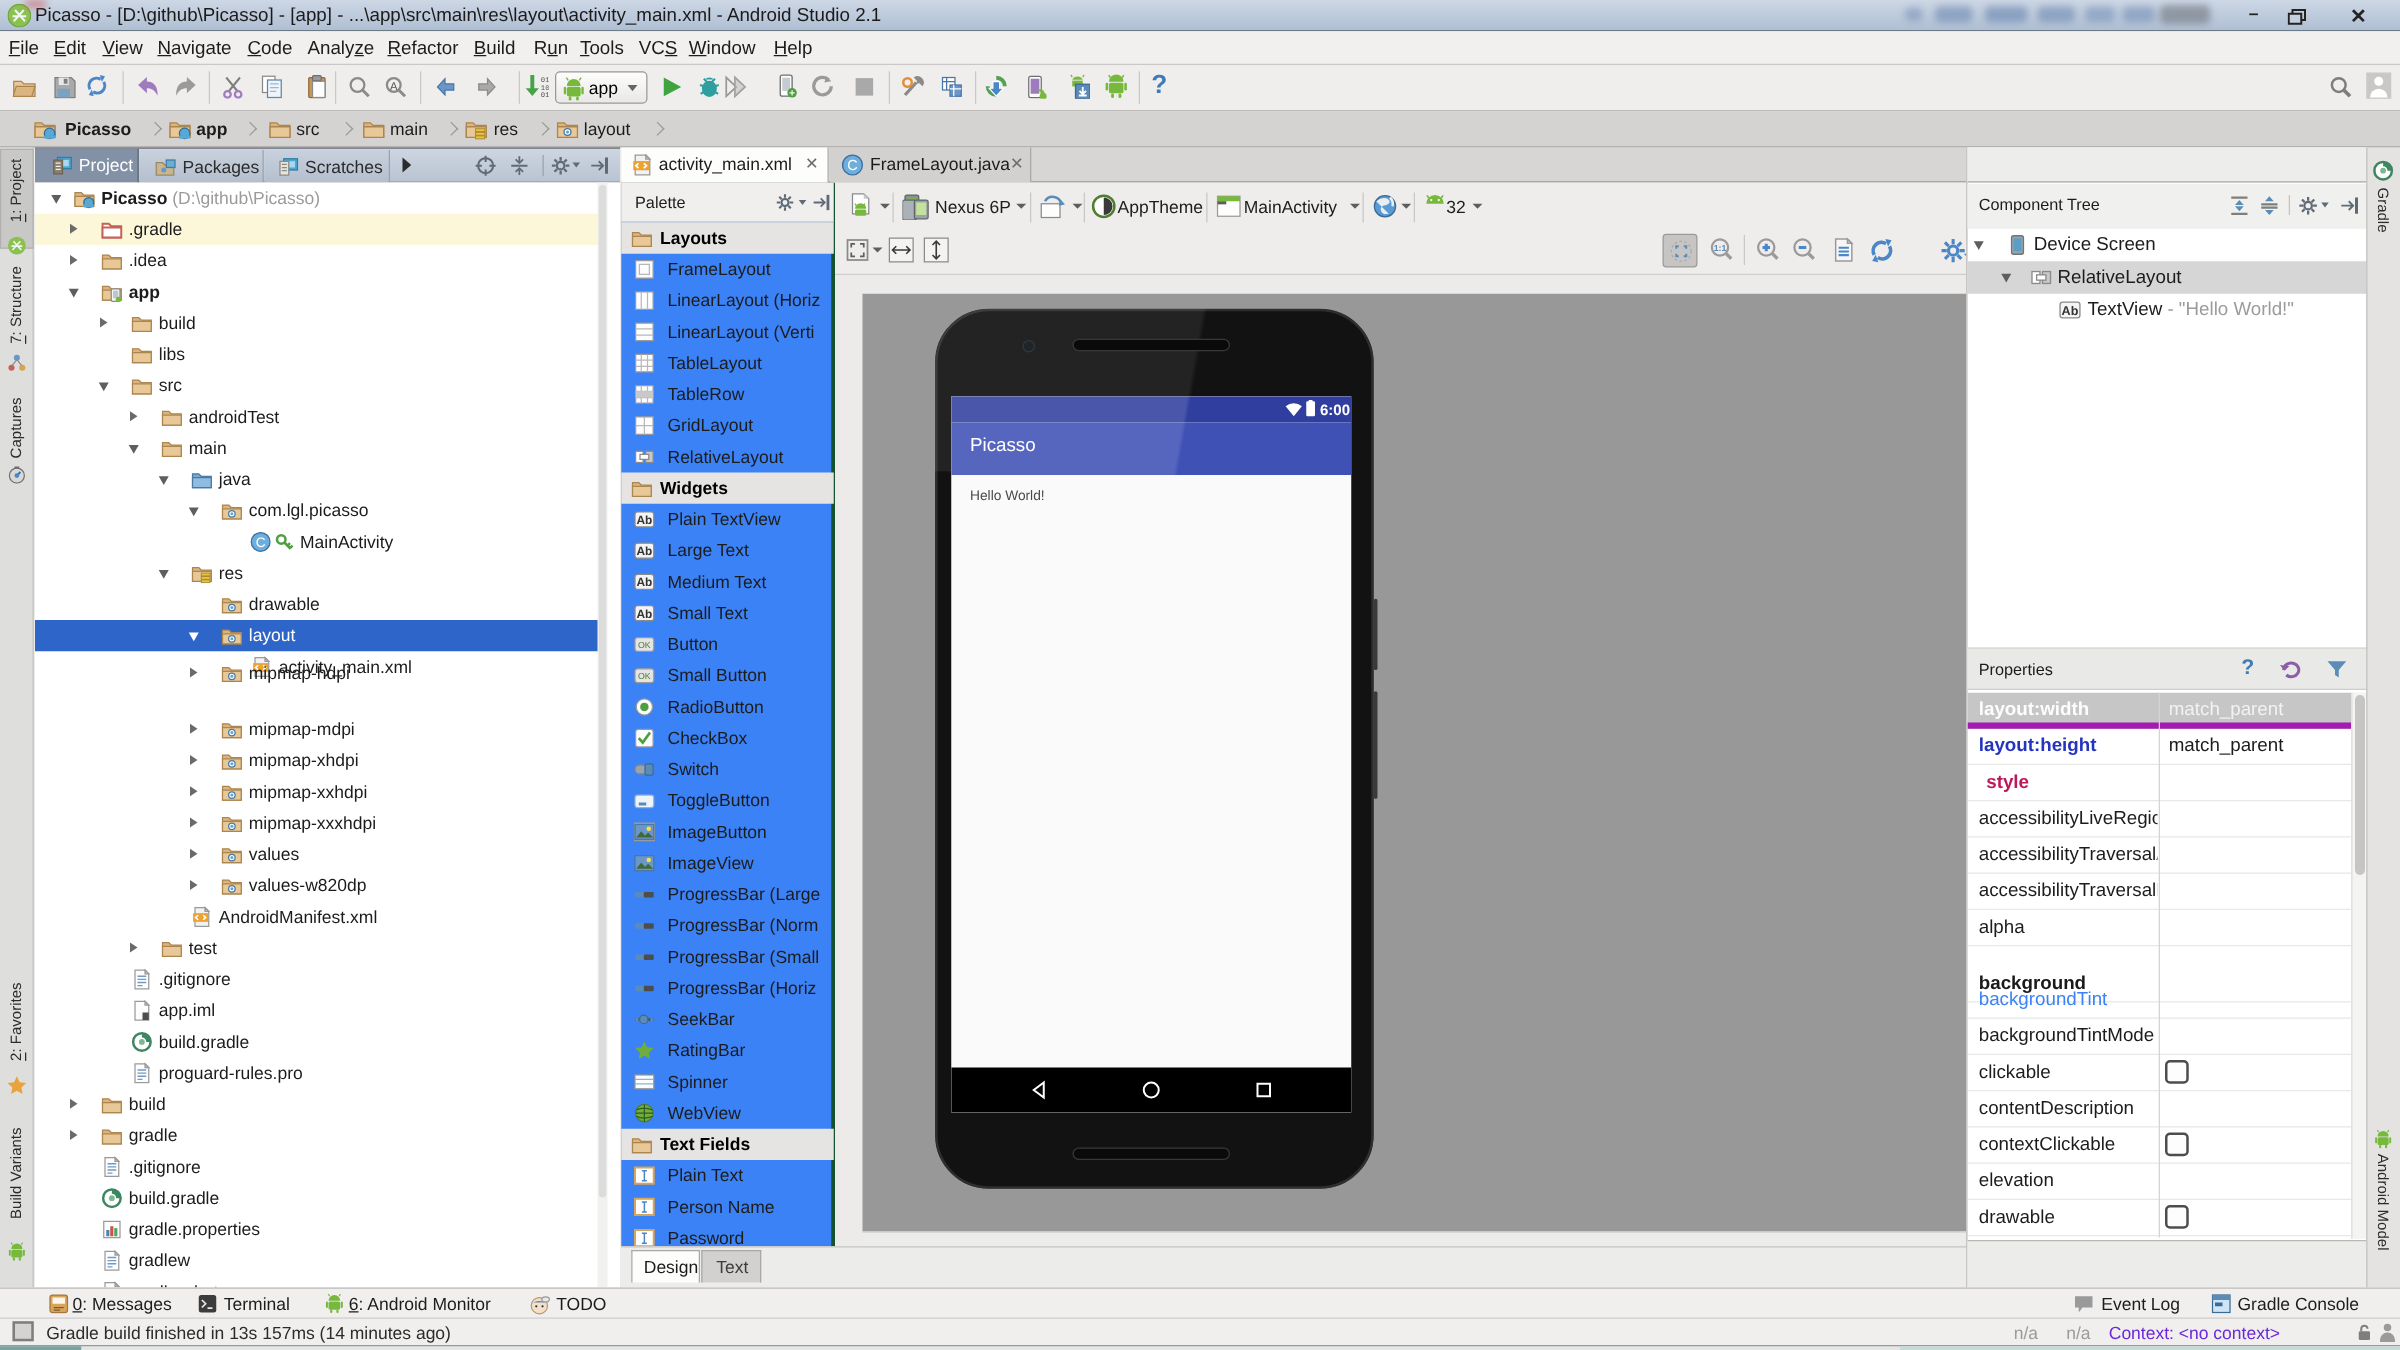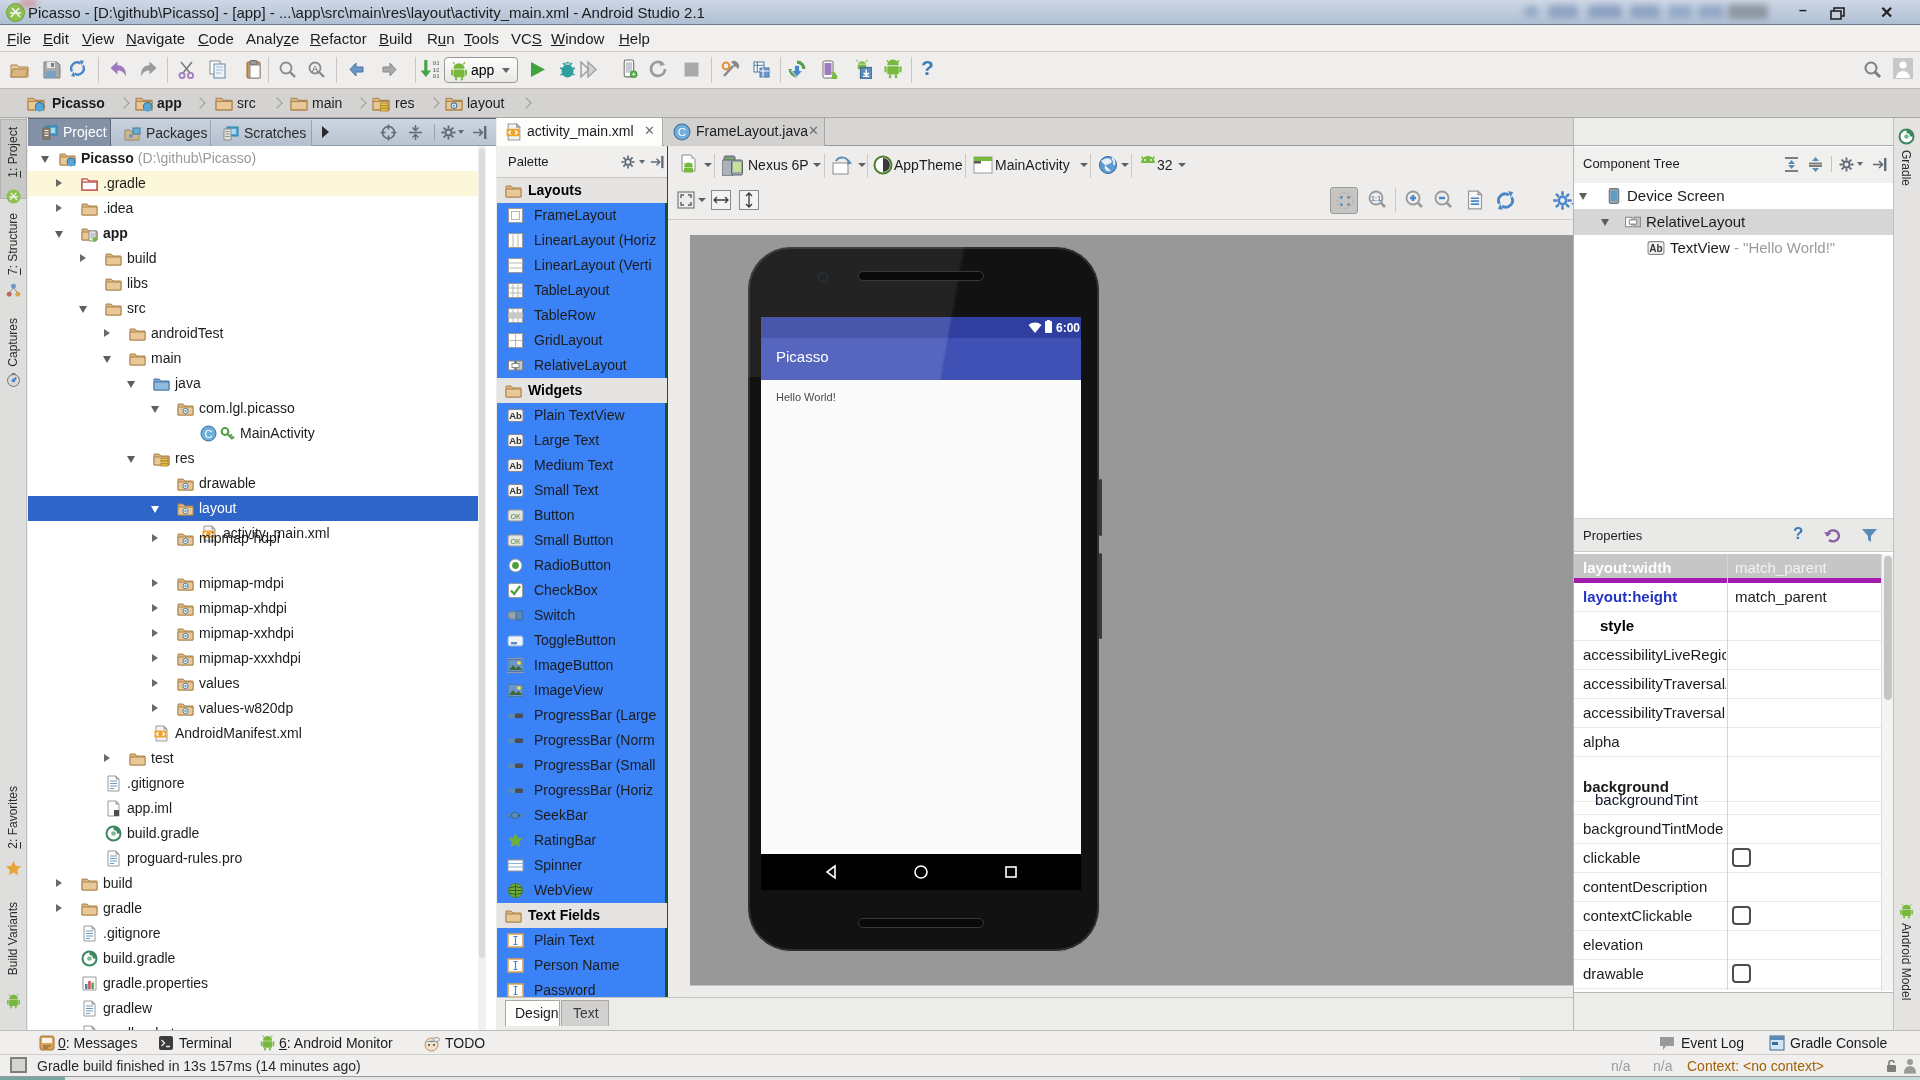--- a/index.html
+++ b/index.html
@@ -1182,39 +1182,39 @@
 <div class="ab" style="left:0;top:436px;width:307px;height:437px;overflow:hidden;font-size:15px">
 <div class="ab" style="left:0;top:0px;width:307px;height:29px;background:#c6c6c6;border-bottom:5px solid #a21caf">
 <span class="ab" style="left:9px;top:5px;width:143px;overflow:hidden;white-space:nowrap;color:#fdfdfd;font-weight:bold">layout:width</span>
 <span class="ab" style="left:161px;top:5px;color:#f2f2f2">match_parent</span>
 </div>
 <div class="ab" style="left:0;top:29px;width:307px;height:29px;border-bottom:1px solid #e8e8e6">
 <span class="ab" style="left:9px;top:5px;width:143px;overflow:hidden;white-space:nowrap;color:#2433c0;font-weight:bold">layout:height</span>
 <span class="ab" style="left:161px;top:5px;color:#1c1c1c">match_parent</span>
 </div>
 <div class="ab" style="left:0;top:58px;width:307px;height:29px;border-bottom:1px solid #e8e8e6">
-<span class="ab" style="left:26px;top:5px;width:143px;overflow:hidden;white-space:nowrap;font-weight:bold;color:#000000">style</span>
+<span class="ab" style="left:15px;top:5px;width:143px;overflow:hidden;white-space:nowrap;font-weight:bold;color:#be185d">style</span>
 </div>
 <div class="ab" style="left:0;top:87px;width:307px;height:29px;border-bottom:1px solid #e8e8e6">
 <span class="ab" style="left:9px;top:5px;width:143px;overflow:hidden;white-space:nowrap;color:#1c1c1c">accessibilityLiveRegion</span>
 </div>
 <div class="ab" style="left:0;top:116px;width:307px;height:29px;border-bottom:1px solid #e8e8e6">
 <span class="ab" style="left:9px;top:5px;width:143px;overflow:hidden;white-space:nowrap;color:#1c1c1c">accessibilityTraversalAfter</span>
 </div>
 <div class="ab" style="left:0;top:145px;width:307px;height:29px;border-bottom:1px solid #e8e8e6">
 <span class="ab" style="left:9px;top:5px;width:143px;overflow:hidden;white-space:nowrap;color:#1c1c1c">accessibilityTraversalBefore</span>
 </div>
 <div class="ab" style="left:0;top:174px;width:307px;height:29px;border-bottom:1px solid #e8e8e6">
 <span class="ab" style="left:9px;top:5px;width:143px;overflow:hidden;white-space:nowrap;color:#1c1c1c">alpha</span>
 </div>
 <div class="ab" style="left:0;top:219px;width:307px;height:29px;border-bottom:1px solid #e8e8e6">
 <span class="ab" style="left:9px;top:5px;width:143px;overflow:hidden;white-space:nowrap;font-weight:bold;color:#1a1a1a">background</span>
 </div>
 <div class="ab" style="left:0;top:232px;width:307px;height:29px;border-bottom:1px solid #e8e8e6">
-<span class="ab" style="left:21px;top:5px;width:143px;overflow:hidden;white-space:nowrap;color:#0f172a">backgroundTint</span>
+<span class="ab" style="left:9px;top:5px;width:143px;overflow:hidden;white-space:nowrap;color:#3b82f6">backgroundTint</span>
 </div>
 <div class="ab" style="left:0;top:261px;width:307px;height:29px;border-bottom:1px solid #e8e8e6">
 <span class="ab" style="left:9px;top:5px;width:143px;overflow:hidden;white-space:nowrap;color:#1c1c1c">backgroundTintMode</span>
 </div>
 <div class="ab" style="left:0;top:290px;width:307px;height:29px;border-bottom:1px solid #e8e8e6">
 <span class="ab" style="left:9px;top:5px;width:143px;overflow:hidden;white-space:nowrap;color:#1c1c1c">clickable</span>
 <div class="ab" style="left:158px;top:4px;width:19px;height:19px;border:2px solid #4d4d4d;border-radius:4px;background:#fdfdfd"></div>
 </div>
 <div class="ab" style="left:0;top:319px;width:307px;height:29px;border-bottom:1px solid #e8e8e6">
 <span class="ab" style="left:9px;top:5px;width:143px;overflow:hidden;white-space:nowrap;color:#1c1c1c">contentDescription</span>
@@ -1291,21 +1291,21 @@
       <rect x="1" y="1" width="14" height="4" fill="#5b8cb8"></rect>
       <rect x="3" y="7" width="6" height="3" fill="#3a6a96"></rect>
     </svg>
 <span style="left:1790px">Gradle Console</span>
 </div>
 <div class="ab" id="status">
 <div class="ab" style="left:10px;top:2px;width:17px;height:16px;background:#d4d3d1;border:2px solid #7e7e7c"></div>
 <span style="left:37px">Gradle build finished in 13s 157ms (14 minutes ago)</span>
 <span style="left:1611px;color:#9b9b9b">n/a</span>
     <span style="left:1653px;color:#9b9b9b">n/a</span>
-<span style="left:1687px;color:#a16207">Context: &lt;no context&gt;</span>
+<span style="left:1687px;color:#6d28d9">Context: &lt;no context&gt;</span>
 <svg class="ab" style="left:1884px;top:4px" width="15" height="15" viewBox="0 0 15 15">
       <rect x="3" y="6" width="9" height="7" rx="1" fill="#7e7e7c"></rect>
       <path d="M5,6 v-2 a2.5,2.5 0 0 1 5,0" fill="none" stroke="#7e7e7c" stroke-width="1.6"></path>
     </svg>
 <svg class="ab" style="left:1903px;top:3px" width="14" height="16" viewBox="0 0 14 16">
       <circle cx="7" cy="4" r="3" fill="#9a9a98"></circle>
       <path d="M1,14 a6,6 0 0 1 12,0 z" fill="#9a9a98"></path>
       <rect x="1" y="14" width="12" height="1.6" fill="#9a9a98"></rect>
     </svg>
 </div>

